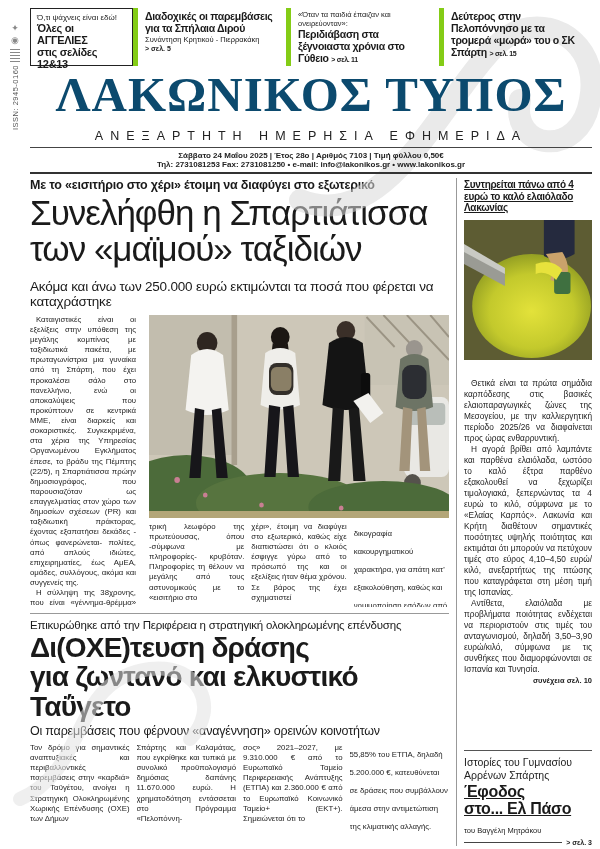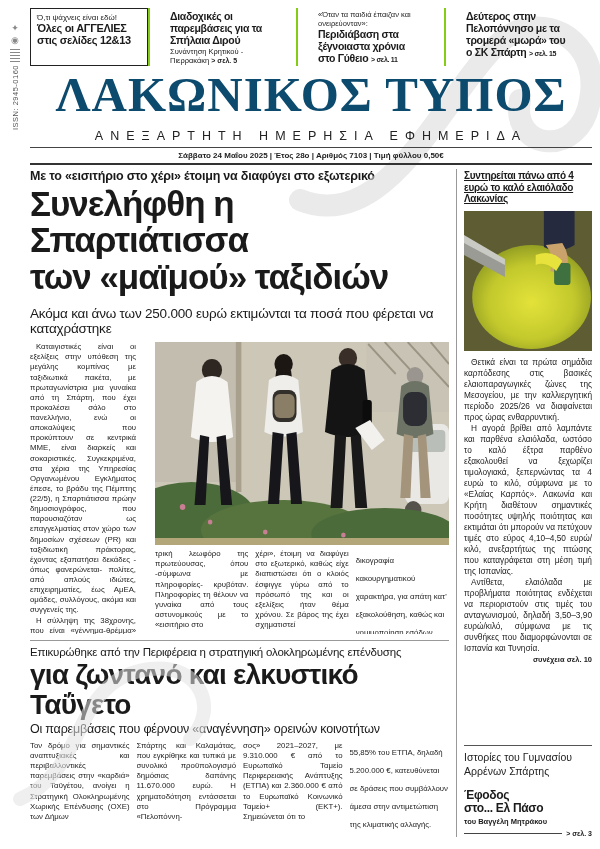--- a/index.html
+++ b/index.html
@@ -14,24 +14,24 @@
   
   .issn-strip { position:absolute; left:2px; top:24px; width:26px; display:flex; flex-direction:column;
                 align-items:center; gap:3px; color:#777; }
   .issn-strip .tiny-icon { font-size:9px; line-height:1; color:#888; }
   .barcode { width:10px; height:14px;
              background:repeating-linear-gradient(0deg,#888 0 1px,#fff 1px 3px); }
   .issn-text { writing-mode:vertical-rl; transform:rotate(180deg); font-size:7.5px; letter-spacing:.5px; color:#555; }
 
   
   .topstrip { display:flex; align-items:stretch; height:58px; margin-bottom:4px; position:relative; z-index:2; }
-  .promo-box { border:1.5px solid #222; padding:4px 6px; width:118px; flex:none; }
+  .promo-box { border:1.5px solid #222; padding:4px 6px; width:103px; flex:none; }
   .promo-box .l1 { font-size:8px; }
   .promo-box .l2, .promo-box .l3 { font-size:11px; font-weight:bold; letter-spacing:-.3px; }
-  .teaser { padding:2px 20px; flex:1; border-left:2px solid #84cc16; }
+  .teaser { padding:2px 7px; flex:1; border-left:5px solid #84cc16; }
   .teaser:first-of-type { border-left:none; }
   .teaser .pre { font-size:7.5px; color:#222; }
   .teaser .t-title { font-size:10.5px; font-weight:bold; line-height:1.15; letter-spacing:-.3px; }
   .teaser .t-sub { font-size:7.5px; margin-top:1px; }
   .pageref { font-size:7px; font-weight:bold; white-space:nowrap; }
 
   
   .masthead { text-align:center; position:relative; z-index:2; }
   .mast-title { font-family:"Liberation Serif", serif; font-weight:bold; font-size:49px; line-height:1;
                 letter-spacing:1px; white-space:nowrap; color:#0c4a6e; }
@@ -41,51 +41,51 @@
   .contact  { font-size:8px; font-weight:bold; color:#222; }
   .mast-rule2 { border-top:2px solid #333; margin-top:3px; }
 
   
   .content { display:flex; margin-top:4px; height:668px; }
   .main-col { width:426px; flex:none; padding-right:7px; }
   .side-col { flex:1; border-left:1px solid #999; padding-left:7px; display:flex; flex-direction:column; overflow:hidden; }
 
   .kicker { font-size:12.5px; font-weight:bold; letter-spacing:-.2px; }
   .kicker.light { font-weight:normal; font-size:11.5px; }
-  .headline1 { font-size:35px; font-weight:bold; line-height:1.04; letter-spacing:-1px; margin:3px 0 4px; }
+  .headline1 { font-size:35px; font-weight:normal; line-height:1.04; letter-spacing:-1px; margin:3px 0 4px; }
   .headline2 { font-size:28px; font-weight:bold; line-height:1.05; letter-spacing:-.8px; margin:2px 0 3px; }
   .subhead { font-size:13.5px; letter-spacing:-.2px; margin-bottom:6px;margin-top:11px; }
   .subhead2 { font-size:12.5px; letter-spacing:-.2px; margin-bottom:5px; }
 
-  .lead-body { display:flex; gap:19px; height:292px; overflow:hidden; }
+  .lead-body { display:flex; gap:13px; height:292px; overflow:hidden; }
   .bodytext { font-size:7.8px; line-height:1.3; text-align:justify; color:#222; }
   .bodytext p { text-indent:6px; }
   .lead-c1 { width:106px; flex:none; overflow:hidden; }
   .lead-right { flex:1; display:flex; flex-direction:column; }
   .lead-photo { width:100%; height:203px; flex:none; background:#cfc9bb; }
   .lead-photo svg { display:block; width:100%; height:100%; }
   .caption-cols { display:flex; gap:7px; margin-top:4px; flex:1; overflow:hidden; }
   .caption-cols > div { flex:1; overflow:hidden; }
   .continuation { display:block; text-align:right; font-weight:bold; font-size:7.5px; margin-top:1px; }
 
   .article-rule { border-top:1px solid #999; margin:6px 0 5px; }
 
   .second-cols { display:flex; gap:7px; height:88px; overflow:hidden; margin-top:2px; }
   .second-cols > div { flex:1; overflow:hidden; }
 
   
   .side-headline { font-size:10px; font-weight:bold; line-height:1.15; letter-spacing:-.3px; padding-top:1px;text-decoration:underline; }
   .oil-photo { width:100%; height:140px; margin:6px 0 6px; background:#6b6b3a; flex:none; }
   .oil-photo svg { display:block; width:100%; height:100%; }
-  .side-body { font-size:8.3px; line-height:1.33; text-align:justify; color:#222; flex:1; overflow:hidden; }
+  .side-body { font-size:8.3px; line-height:1.33; text-align:justify; color:#222; flex:1; overflow:hidden;margin-top:12px; }
   .side-body p { text-indent:7px; }
   .side-rule { border-top:1px solid #555; margin:5px 0 5px; width:100%; }
   .story-series { font-size:10.5px; line-height:1.25; color:#222; }
-  .story-title { font-size:12px; font-weight:bold; line-height:1.1; letter-spacing:-.3px; margin-top:11px; }
-  .story-author { font-size:7.5px; font-weight:bold; margin-top:2px; }
+  .story-title { font-size:16px; font-weight:bold; line-height:1.1; letter-spacing:-.3px; margin-top:1px;text-decoration:underline; }
+  .story-author { font-size:7.5px; font-weight:normal; margin-top:8px; }
   .story-pageline { display:flex; align-items:center; gap:4px; margin-top:4px; }
   .story-pageline .dash { flex:1; border-top:1px solid #444; }
 </style>
 </head>
 <body>
 
 <div class="page">
 
   <svg class="swirl" style="right:-20px; top:10px;" width="360" height="220" viewBox="0 0 360 220">
     <path d="M40 190 C 140 230, 200 40, 260 20 C 300 8, 340 40, 330 90 C 320 150, 250 140, 260 90" fill="none" stroke="#d9d9d9" stroke-width="22" stroke-linecap="round"></path>
@@ -127,20 +127,21 @@
         <span class="pageref">&gt; σελ. 15</span>
       </div>
     </div>
   </div>
 
   <div class="masthead">
     <div class="mast-title">ΛΑΚΩΝΙΚΟΣ ΤΥΠΟΣ</div>
     <div class="mast-sub">ΑΝΕΞΑΡΤΗΤΗ ΗΜΕΡΗΣΙΑ ΕΦΗΜΕΡΙΔΑ</div>
     <div class="mast-rule1"></div>
     <div class="dateline">Σάββατο 24 Μαΐου 2025 | Έτος 28ο | Αριθμός 7103 | Τιμή φύλλου 0,50€</div>
+    <div class="contact">Τηλ: 2731081253 Fax: 2731081250 • e-mail: info@lakonikos.gr • www.lakonikos.gr</div>
     <div class="mast-rule2"></div>
   </div>
 
   <div class="content">
 
     <div class="main-col">
 
       <div>
         <div class="kicker">Με το «εισιτήριο στο χέρι» έτοιμη να διαφύγει στο εξωτερικό</div>
         <div class="headline1">
@@ -193,36 +194,37 @@
                 <rect x="226" y="58" width="10" height="26" rx="3" fill="#0c0c0c"></rect>
                 <path d="M218 86 l18 22 14 -10 -16 -20 z" fill="#f2f1ee"></path>
 
                 <circle cx="283" cy="34" r="9" fill="#9a958e"></circle>
                 <path d="M268 44 q15 -10 30 0 l5 48 q-20 8 -40 0 z" fill="#6d7465"></path>
                 <rect x="270" y="50" width="26" height="34" rx="9" fill="#2c2e33"></rect>
                 <path d="M271 92 l10 2 -3 62 -11 0 z M295 92 l-9 2 3 62 11 0 z" fill="#a3947b"></path>
               </svg>
             </div>
             <div class="caption-cols">
-              <div class="bodytext">τρική λεωφόρο της πρωτεύουσας, όπου -σύμφωνα με πληροφορίες- κρυβόταν. Πληροφορίες τη θέλουν να γυναίκα από τους αστυνομικούς με το «εισιτήριο στο</div>
+              <div class="bodytext">τρική λεωφόρο της πρωτεύουσας, όπου -σύμφωνα με πληροφορίες- κρυβόταν. Πληροφορίες τη θέλουν να μεγάλης από τους αστυνομικούς με το «εισιτήριο στο</div>
               <div class="bodytext">χέρι», έτοιμη να διαφύγει στο εξωτερικό, καθώς είχε διαπιστώσει ότι ο κλοιός έσφιγγε γύρω από το πρόσωπό της και οι εξελίξεις ήταν θέμα χρόνου. Σε βάρος της έχει σχηματιστεί</div>
               <div>
                 <span class="bodytext">δικογραφία κακουργηματικού χαρακτήρα, για απάτη κατ' εξακολούθηση, καθώς και νομιμοποίηση εσόδων από εγκληματική δραστηριότητα.</span>
                 
               </div>
             </div>
           </div>
         </div>
       </div>
 
       <div class="article-rule"></div>
 
       <div>
         <div class="kicker light">Επικυρώθηκε από την Περιφέρεια η στρατηγική ολοκληρωμένης επένδυσης</div>
         <div class="headline2">
+          <div>Δι(ΟΧΕ)τευση δράσης</div>
           <div>για ζωντανό και ελκυστικό Ταΰγετο</div>
         </div>
         <div class="subhead2">Οι παρεμβάσεις που φέρνουν «αναγέννηση» ορεινών κοινοτήτων</div>
         <div class="second-cols">
           <div class="bodytext">Τον δρόμο για σημαντικές αναπτυξιακές και περιβαλλοντικές παρεμβάσεις στην «καρδιά» του Ταϋγέτου, ανοίγει η Στρατηγική Ολοκληρωμένης Χωρικής Επένδυσης (ΟΧΕ) των Δήμων</div>
           <div class="bodytext">Σπάρτης και Καλαμάτας, που εγκρίθηκε και τυπικά με συνολικό προϋπολογισμό δημόσιας δαπάνης 11.670.000 ευρώ. Η χρηματοδότηση εντάσσεται στο Πρόγραμμα «Πελοπόννη-</div>
           <div class="bodytext">σος» 2021–2027, με 9.310.000 € από το Ευρωπαϊκό Ταμείο Περιφερειακής Ανάπτυξης (ΕΤΠΑ) και 2.360.000 € από το Ευρωπαϊκό Κοινωνικό Ταμείο+ (ΕΚΤ+). Σημειώνεται ότι το</div>
           <div>
             <span class="bodytext">55,85% του ΕΤΠΑ, δηλαδή 5.200.000 €, κατευθύνεται σε δράσεις που συμβάλλουν άμεσα στην αντιμετώπιση της κλιματικής αλλαγής.</span>
             

